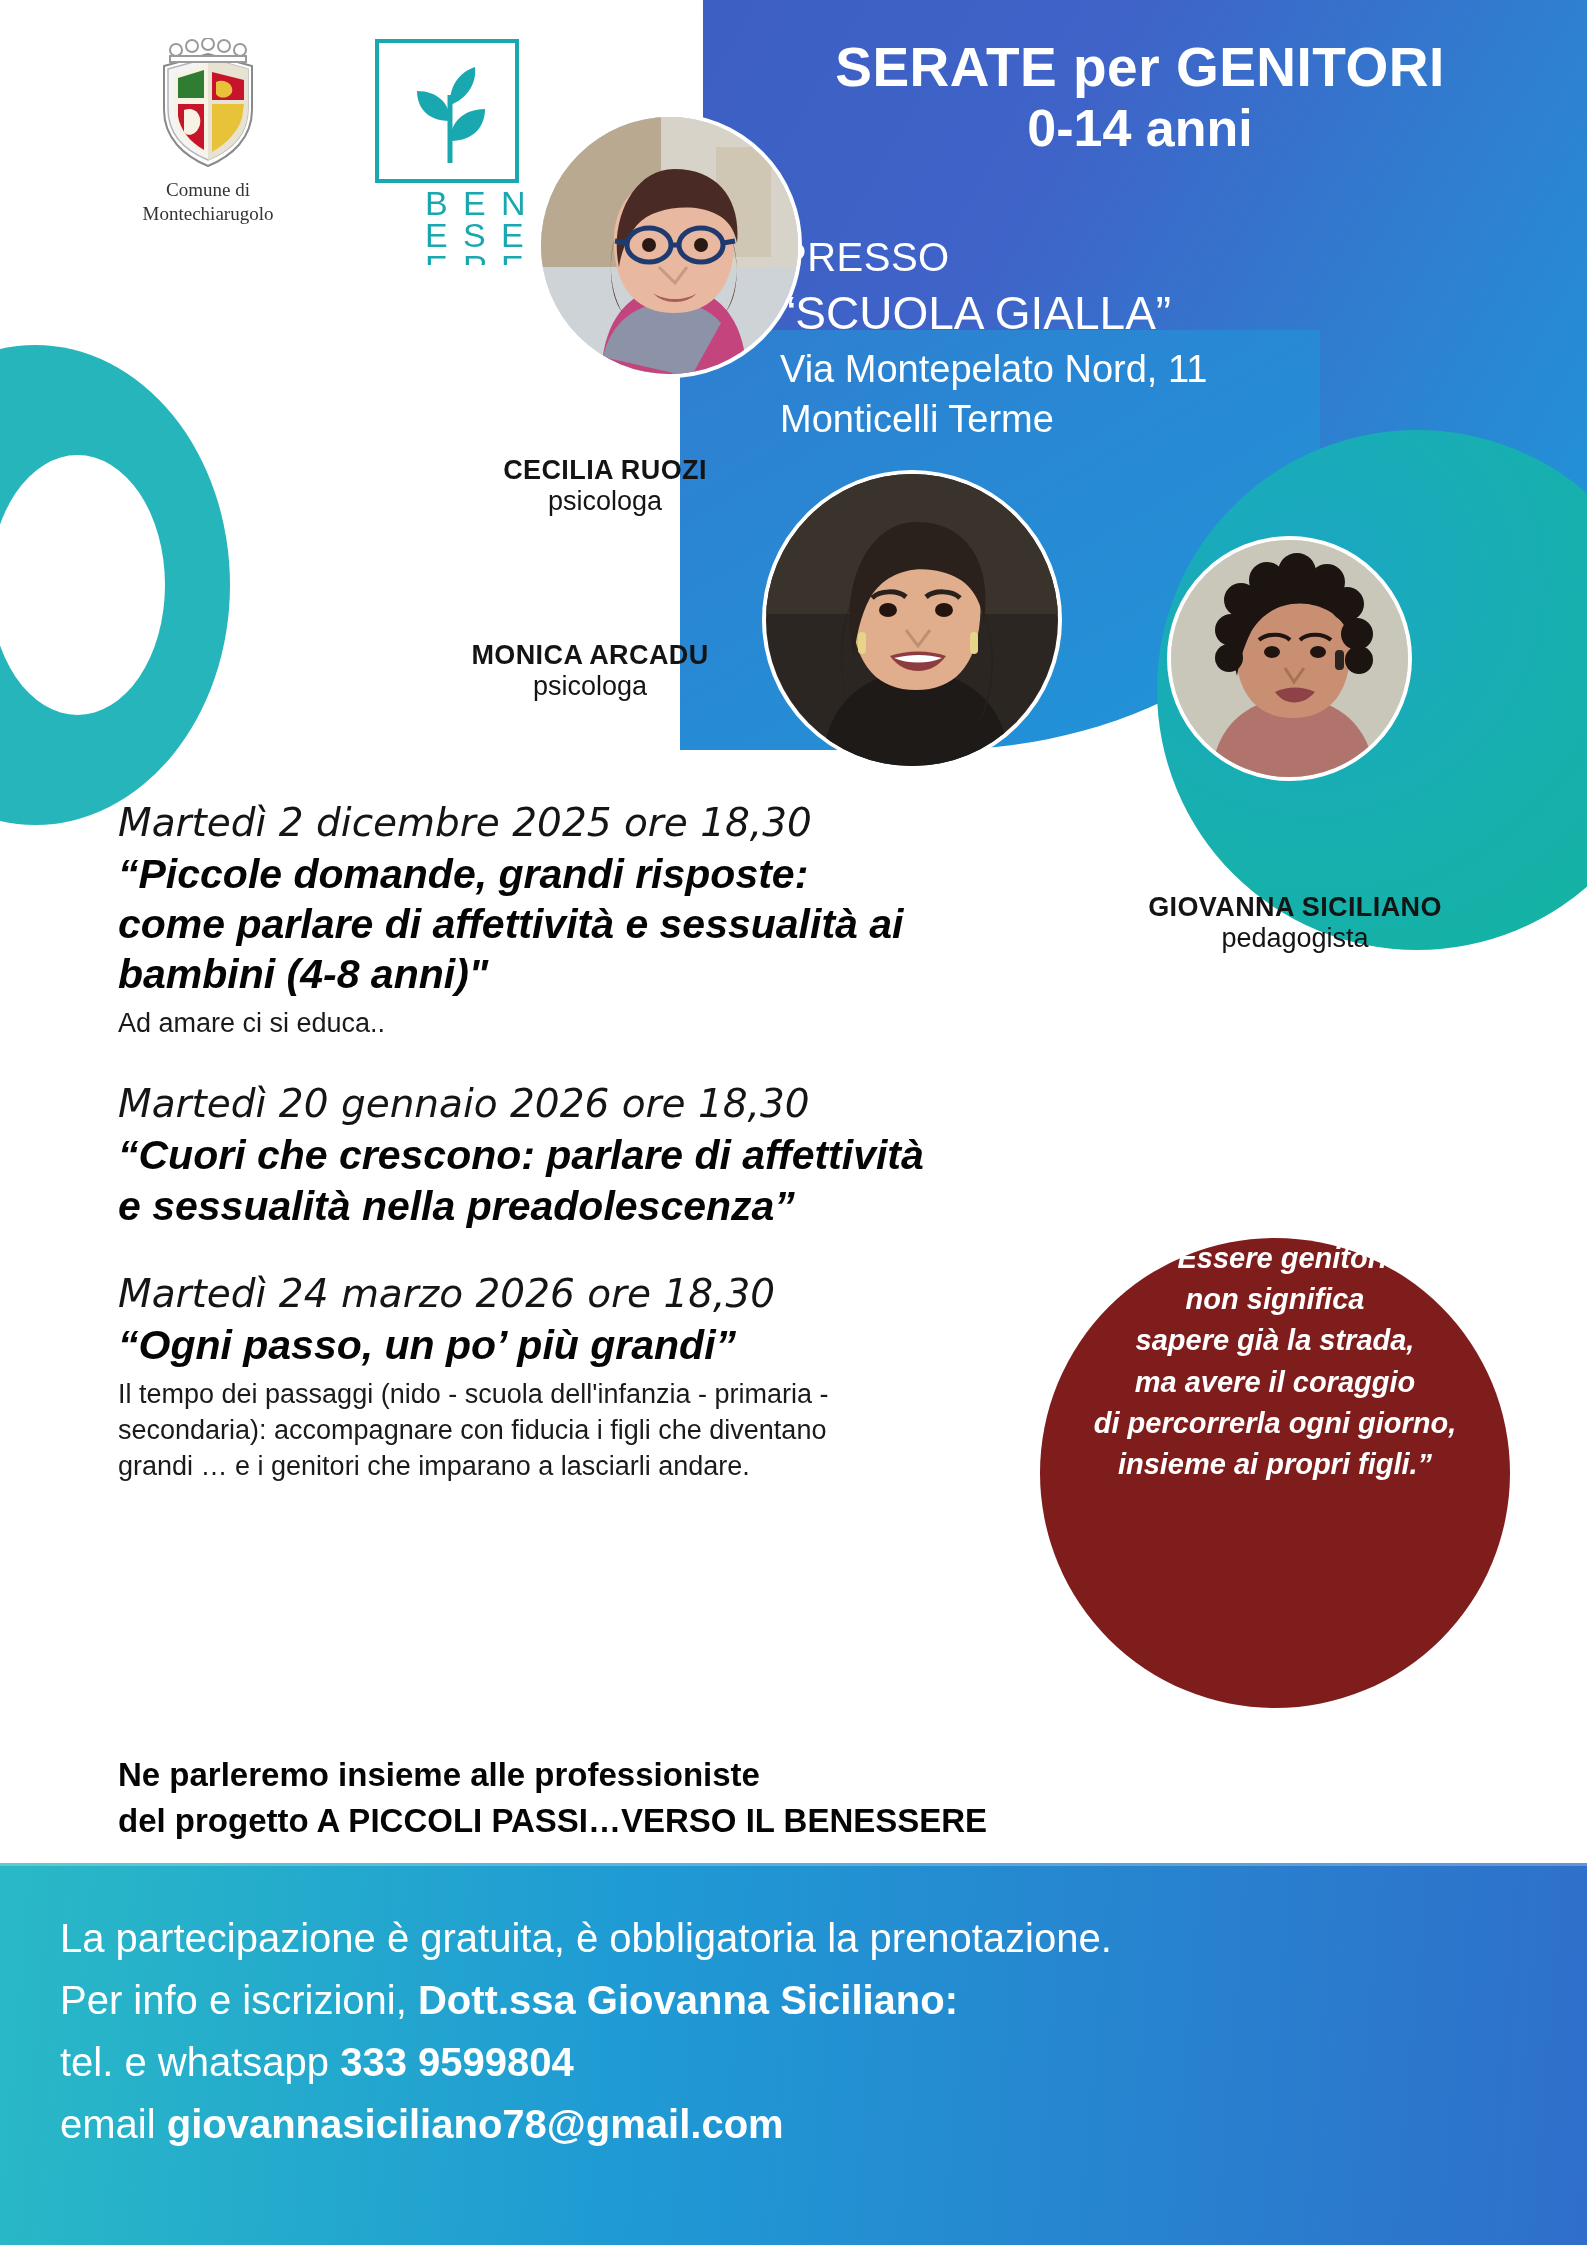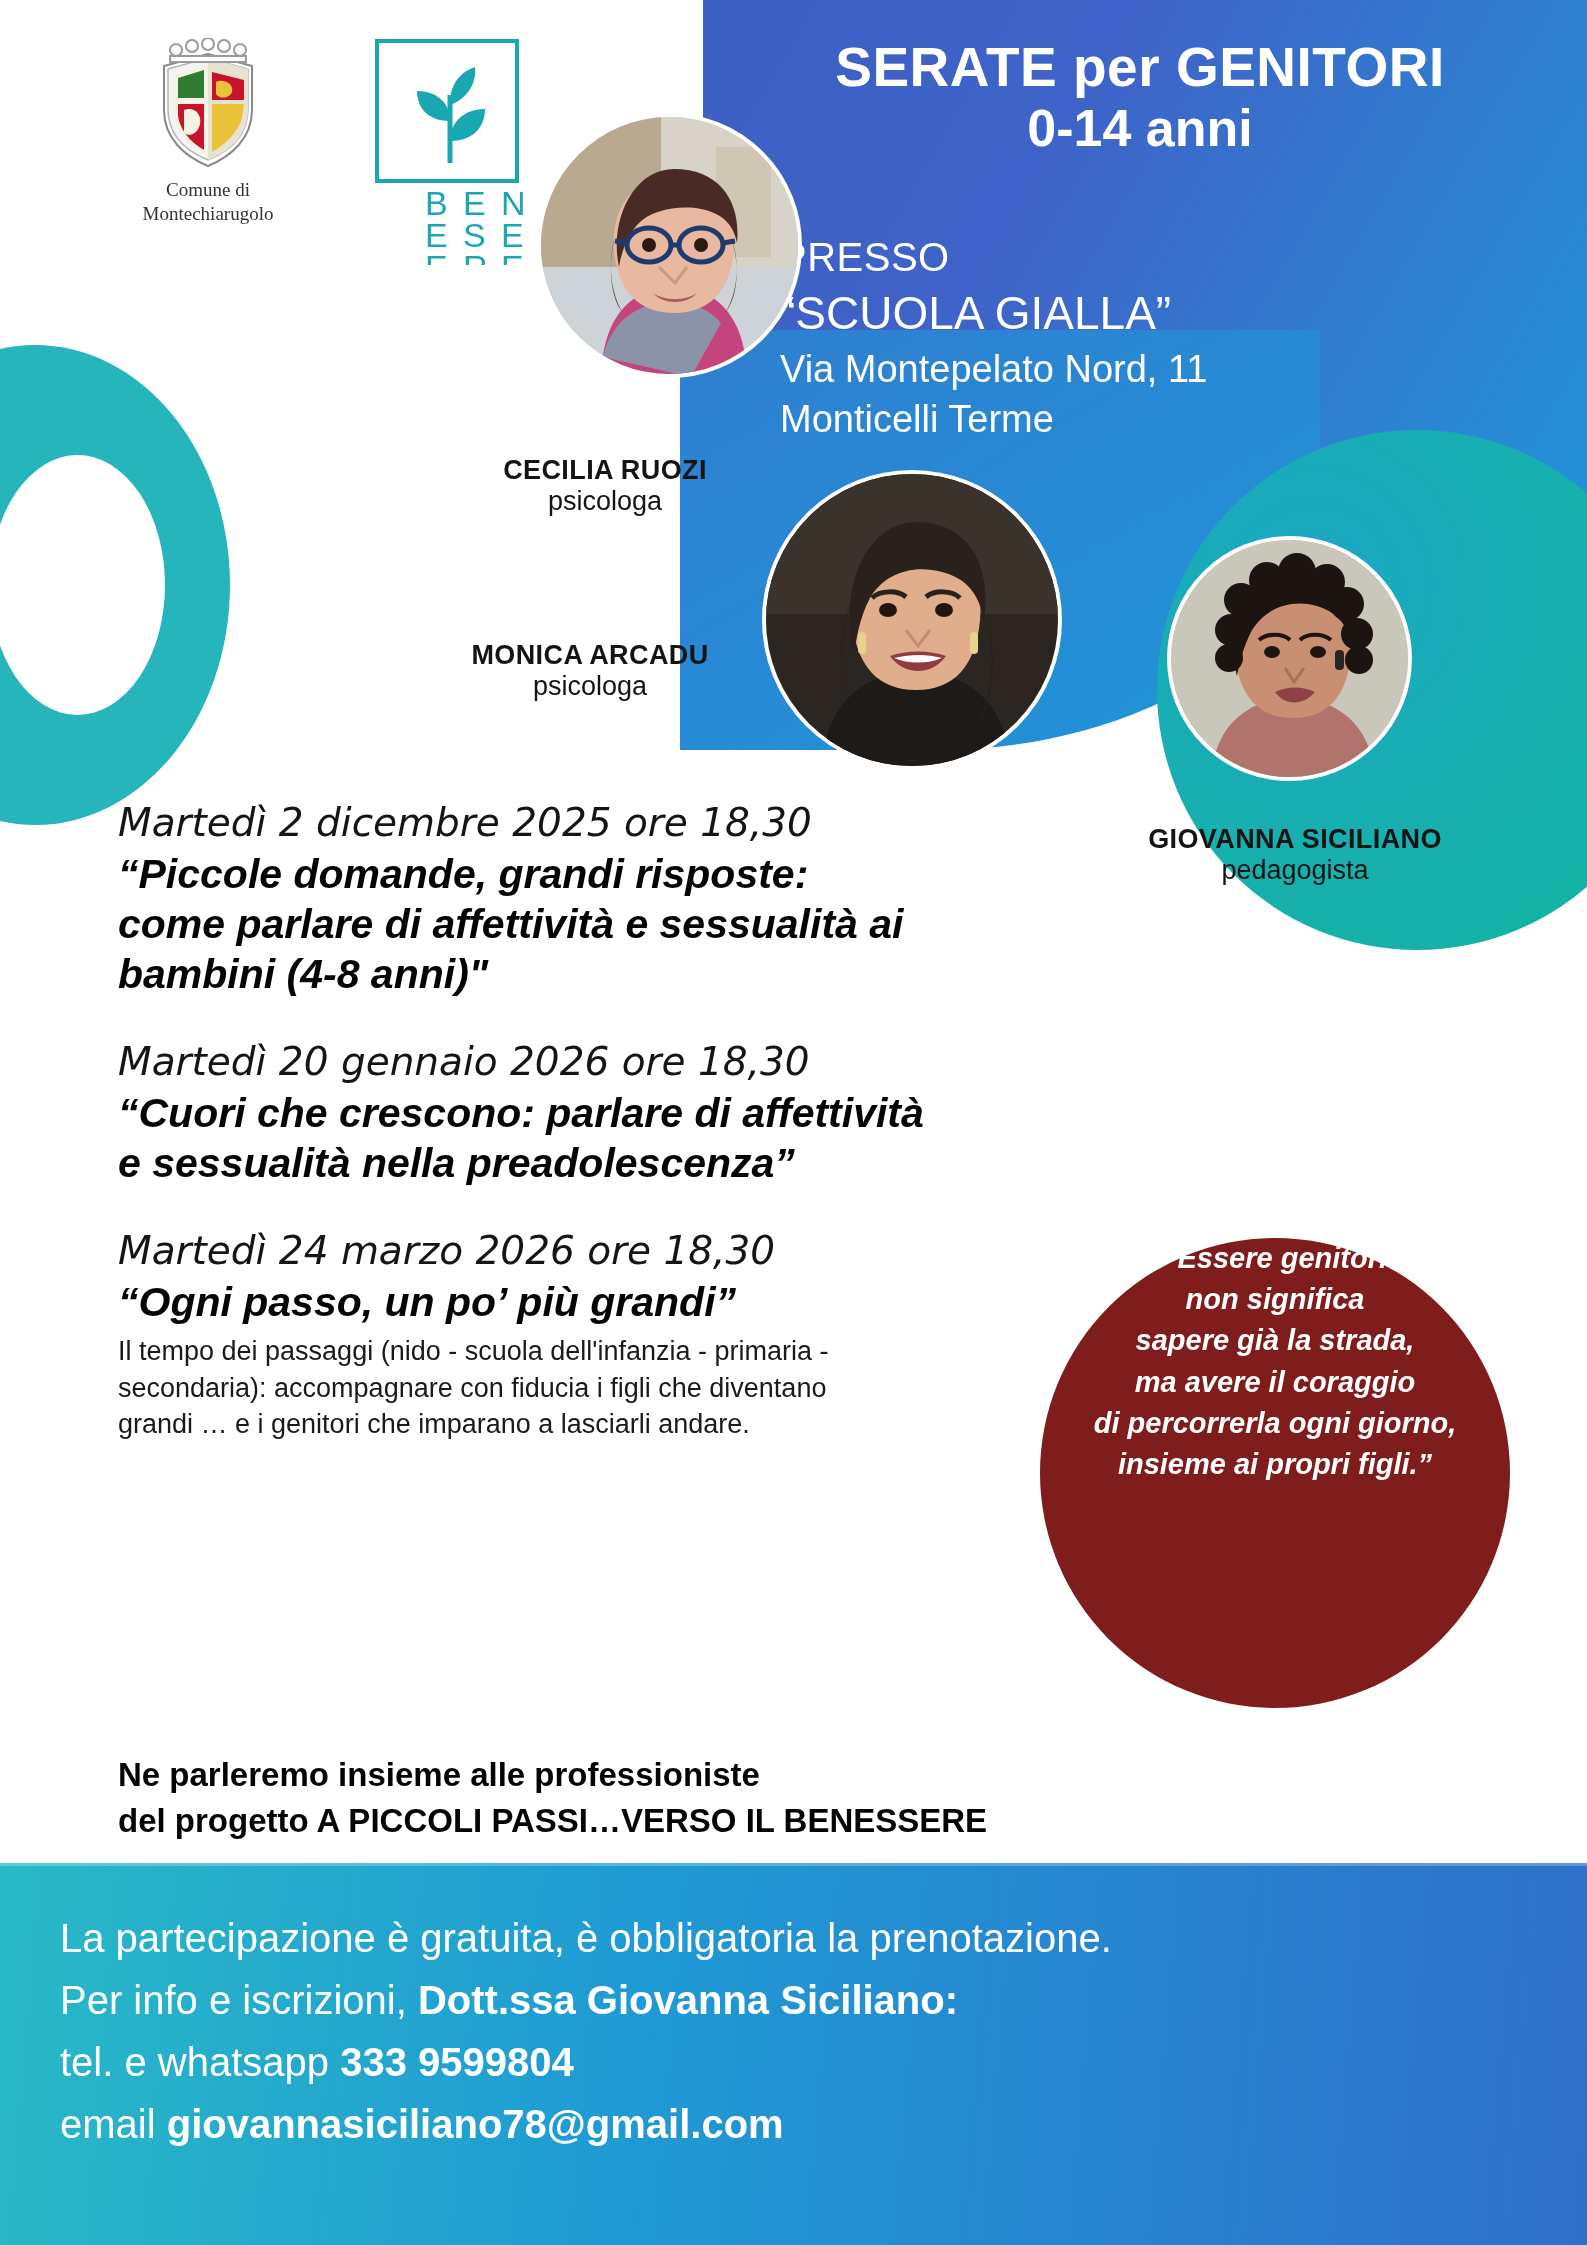--- a/index.html
+++ b/index.html
@@ -89,21 +89,21 @@
   }
   .p1 { left: 537px; top: 113px; width: 265px; height: 265px; border: 4px solid #ffffff; }
   .p2 { left: 762px; top: 470px; width: 300px; height: 300px; border: 4px solid #ffffff; }
   .p3 { left: 1167px; top: 536px; width: 245px; height: 245px; border: 4px solid #ffffff; }
 
   .name-tag { position: absolute; text-align: center; color: #141414; }
   .name-tag .nm { font-size: 27px; font-weight: bold; letter-spacing: 0.4px; }
   .name-tag .role { font-size: 27px; font-weight: normal; }
   .n1 { left: 440px; top: 455px; width: 330px; }
   .n2 { left: 400px; top: 640px; width: 380px; }
-  .n3 { left: 1125px; top: 824px; width: 340px; color: #141414; }
+  .n3 { left: 1125px; top: 892px; width: 340px; color: #141414; }
 
   
   .events { position: absolute; left: 118px; top: 800px; width: 1040px; }
   .event { margin-bottom: 40px; }
   .ev-date {
     font-size: 39px; font-style: italic; color: #151515; margin-bottom: 4px;
     font-family: "DejaVu Sans", sans-serif;
   }
   .ev-title {
     font-size: 41px; font-weight: bold; font-style: italic; color: #050505;
@@ -302,20 +302,21 @@
     </div>
   </div>
 
   <div class="events">
 
     <div class="event">
       <div class="ev-date">Martedì 2 dicembre 2025 ore 18,30</div>
       <div class="ev-title" style="white-space: pre-line;">“Piccole domande, grandi risposte:
 come parlare di affettività e sessualità ai
 bambini (4-8 anni)"</div>
+      <div class="ev-desc" style="white-space: pre-line;">Ad amare ci si educa..</div>
     </div>
 
     <div class="event">
       <div class="ev-date">Martedì 20 gennaio 2026 ore 18,30</div>
       <div class="ev-title" style="white-space: pre-line;">“Cuori che crescono: parlare di affettività
 e sessualità nella preadolescenza”</div>
     </div>
 
     <div class="event">
       <div class="ev-date">Martedì 24 marzo 2026 ore 18,30</div>

